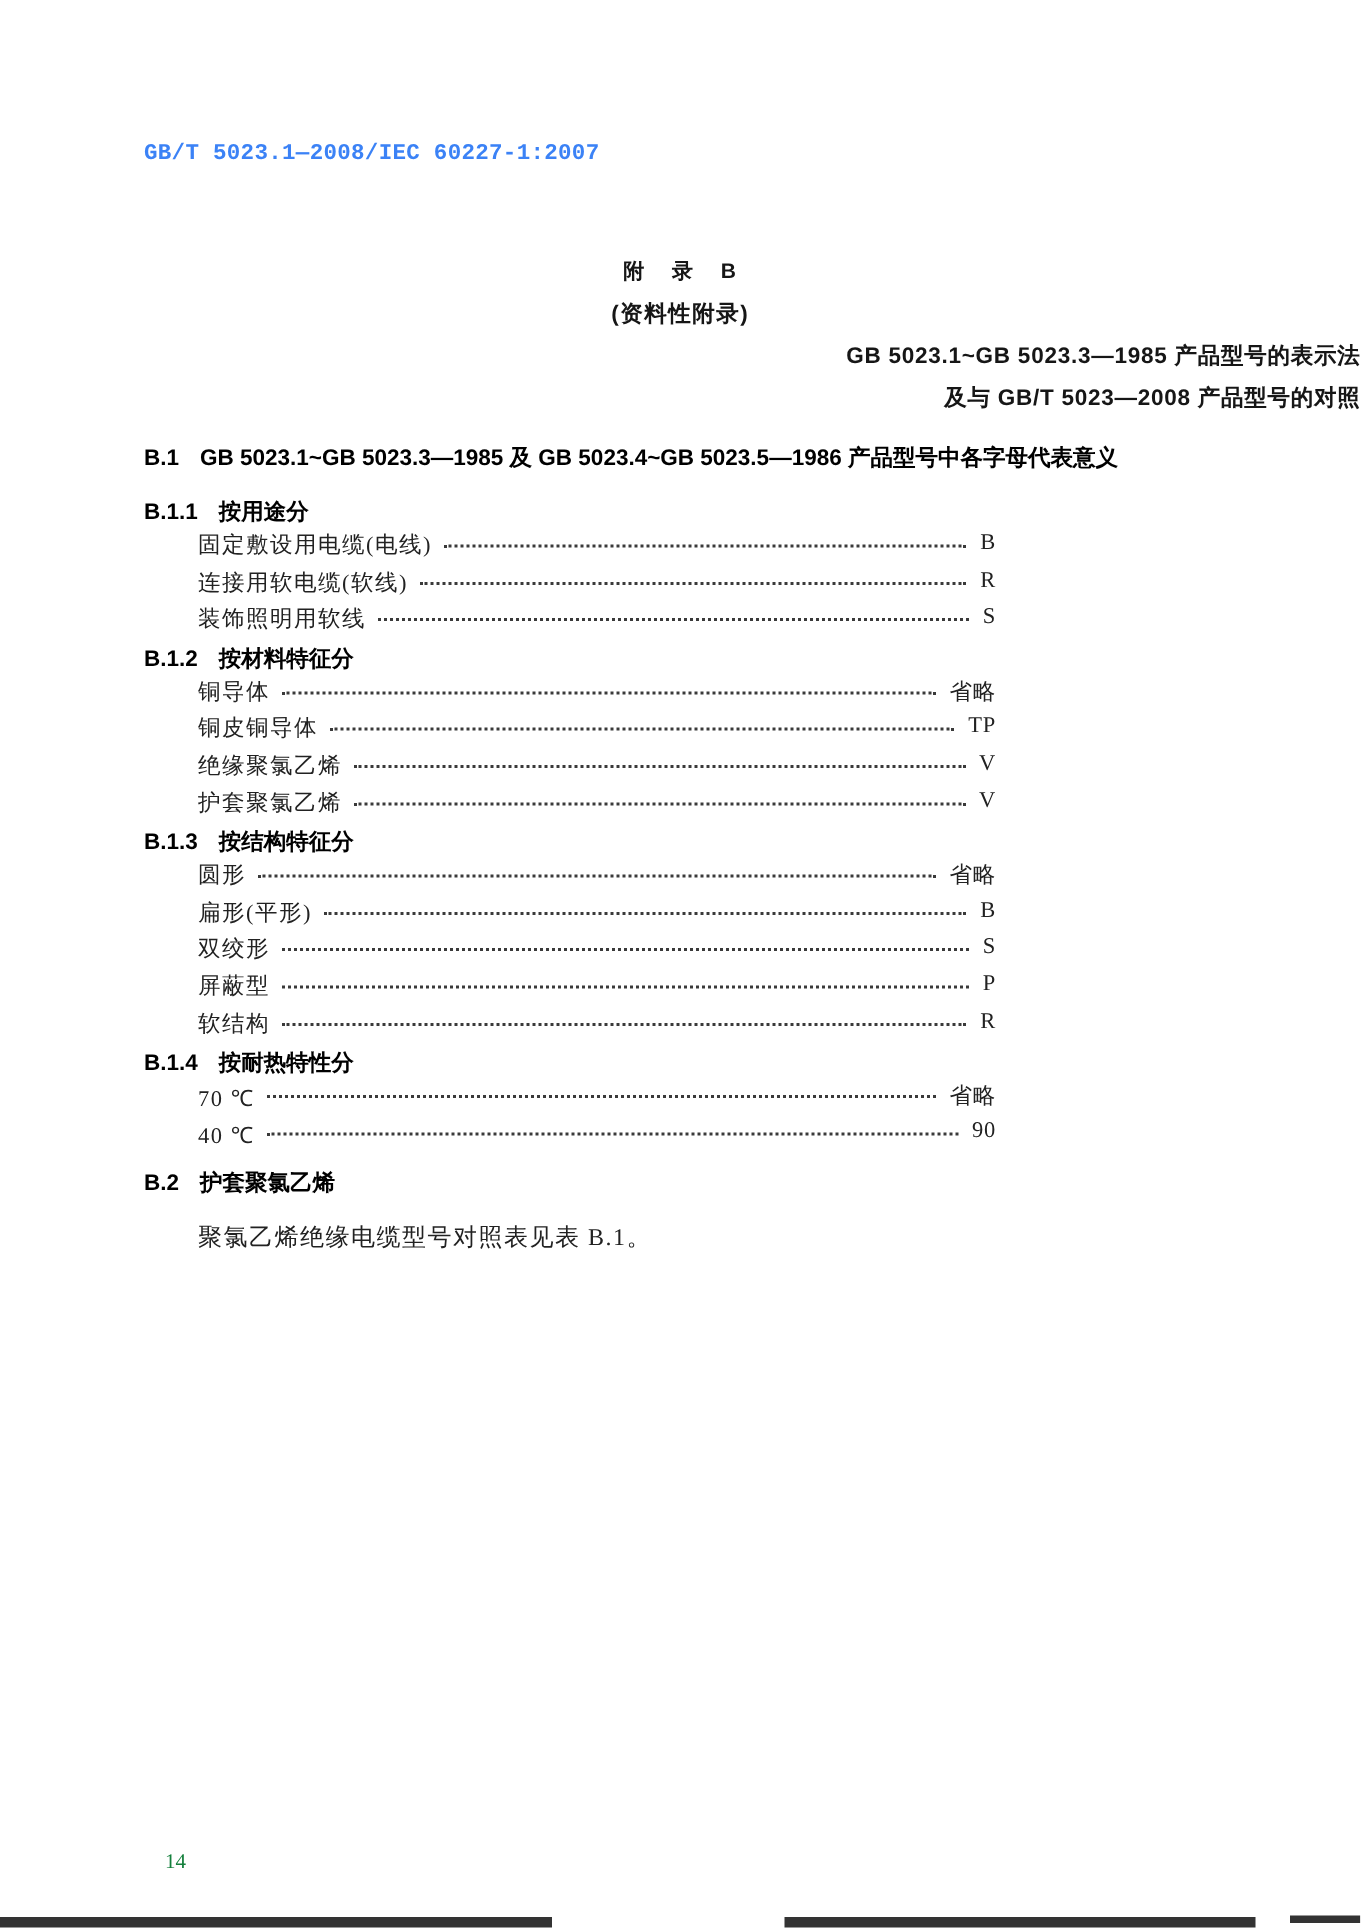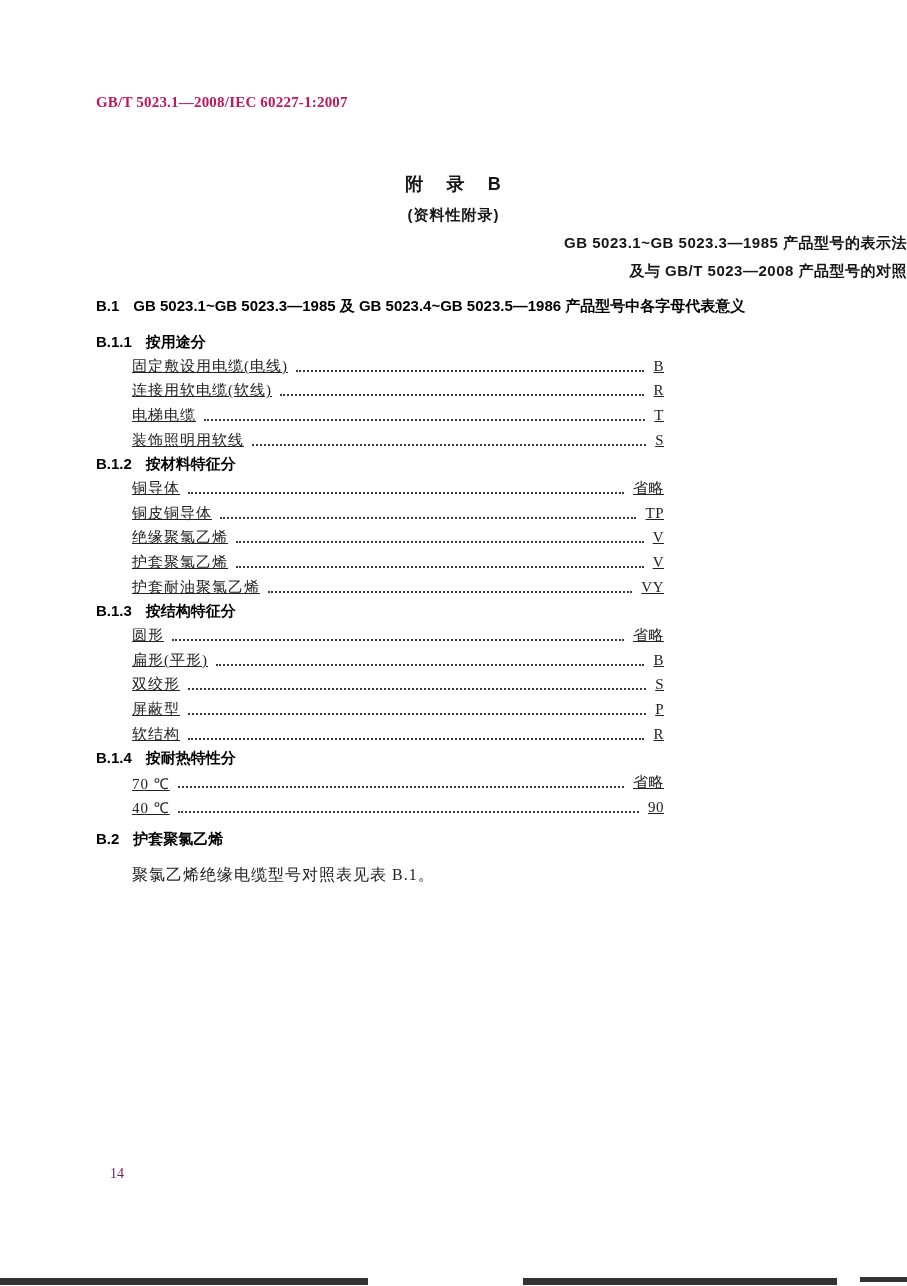--- a/index.html
+++ b/index.html
@@ -9,38 +9,38 @@
     height: 1286px;
     background: #ffffff;
     color: #1e1e1e;
     font-family: "Liberation Serif", serif;
     overflow: hidden;
   }
   .doc-header {
     position: absolute;
     left: 96px;
     top: 94px;
-    font-family: Liberation Serif, serif;
+    font-family: Liberation Mono, monospace;
     font-weight: bold;
     font-size: 15px;
     letter-spacing: 0.2px;
-    color: #be185d;
+    color: #3b82f6;
   }
   .title-block {
     position: absolute;
     top: 172px;
     left: 0;
     width: 100%;
     text-align: center;
     font-family: "Liberation Sans", sans-serif;
     font-weight: bold;
     color: #161616;
   }
   .appendix-title {
-    font-size: 18px;
+    font-size: 14px;
     word-spacing: 0.9em;
     letter-spacing: 1px;
   }
   .appendix-subtitle {
     font-size: 15px;
     margin-top: 10px;
     letter-spacing: 1px;
   }
   .appendix-line {
     font-size: 15px;
@@ -59,27 +59,26 @@
     font-weight: bold;
     font-size: 15px;
     line-height: 20px;
     color: #000000;
   }
   .h2 { margin: 0 0 16px 0; }
   .h3 { margin: 2px 0 2px 0; }
   .secnum { margin-right: 14px; }
   .row {
     display: flex;
-    align-items: center;
+    align-items: flex-start;
     height: 24.6px;
     width: 532px;
     margin-left: 36px;
     font-size: 15px;
     color: #222222;
-    text-decoration: underline;
   }
   .row .label {
     white-space: nowrap;
     letter-spacing: 1px;
     padding-right: 8px;
   }
   .row .leader {
     flex: 1;
     height: 9px;
     border-bottom: 2px dotted #3a3a3a;
@@ -92,23 +91,23 @@
   .b2-block { margin-top: 9px; }
   .b2-paragraph {
     font-size: 16px;
     letter-spacing: 1px;
     margin: 16px 0 0 36px;
     color: #222222;
   }
   .page-number {
     position: absolute;
     left: 110px;
-    top: 1166px;
+    top: 1234px;
     font-size: 14px;
-    color: #701a75;
+    color: #15803d;
   }
   .scan-bar {
     position: absolute;
     background: #333333;
   }
   .scan-bar.seg1 { left: 0px;   top: 1278px; width: 368px; height: 7px; }
   .scan-bar.seg2 { left: 523px; top: 1278px; width: 314px; height: 7px; }
   .scan-bar.seg3 { left: 860px; top: 1277px; width: 47px;  height: 5px; }
 </style>
 </head>
@@ -138,25 +137,20 @@
       <span class="label">固定敷设用电缆(电线)</span>
       <span class="leader"></span>
       <span class="value">B</span>
     </div>
     <div class="row">
       <span class="label">连接用软电缆(软线)</span>
       <span class="leader"></span>
       <span class="value">R</span>
     </div>
     <div class="row">
-      <span class="label">电梯电缆</span>
-      <span class="leader"></span>
-      <span class="value">T</span>
-    </div>
-    <div class="row">
       <span class="label">装饰照明用软线</span>
       <span class="leader"></span>
       <span class="value">S</span>
     </div>
 
     <div class="h3">
       <span class="secnum">B.1.2</span><span>按材料特征分</span>
     </div>
     <div class="row">
       <span class="label">铜导体</span>
@@ -170,25 +164,20 @@
     </div>
     <div class="row">
       <span class="label">绝缘聚氯乙烯</span>
       <span class="leader"></span>
       <span class="value">V</span>
     </div>
     <div class="row">
       <span class="label">护套聚氯乙烯</span>
       <span class="leader"></span>
       <span class="value">V</span>
-    </div>
-    <div class="row">
-      <span class="label">护套耐油聚氯乙烯</span>
-      <span class="leader"></span>
-      <span class="value">VY</span>
     </div>
 
     <div class="h3">
       <span class="secnum">B.1.3</span><span>按结构特征分</span>
     </div>
     <div class="row">
       <span class="label">圆形</span>
       <span class="leader"></span>
       <span class="value">省略</span>
     </div>

